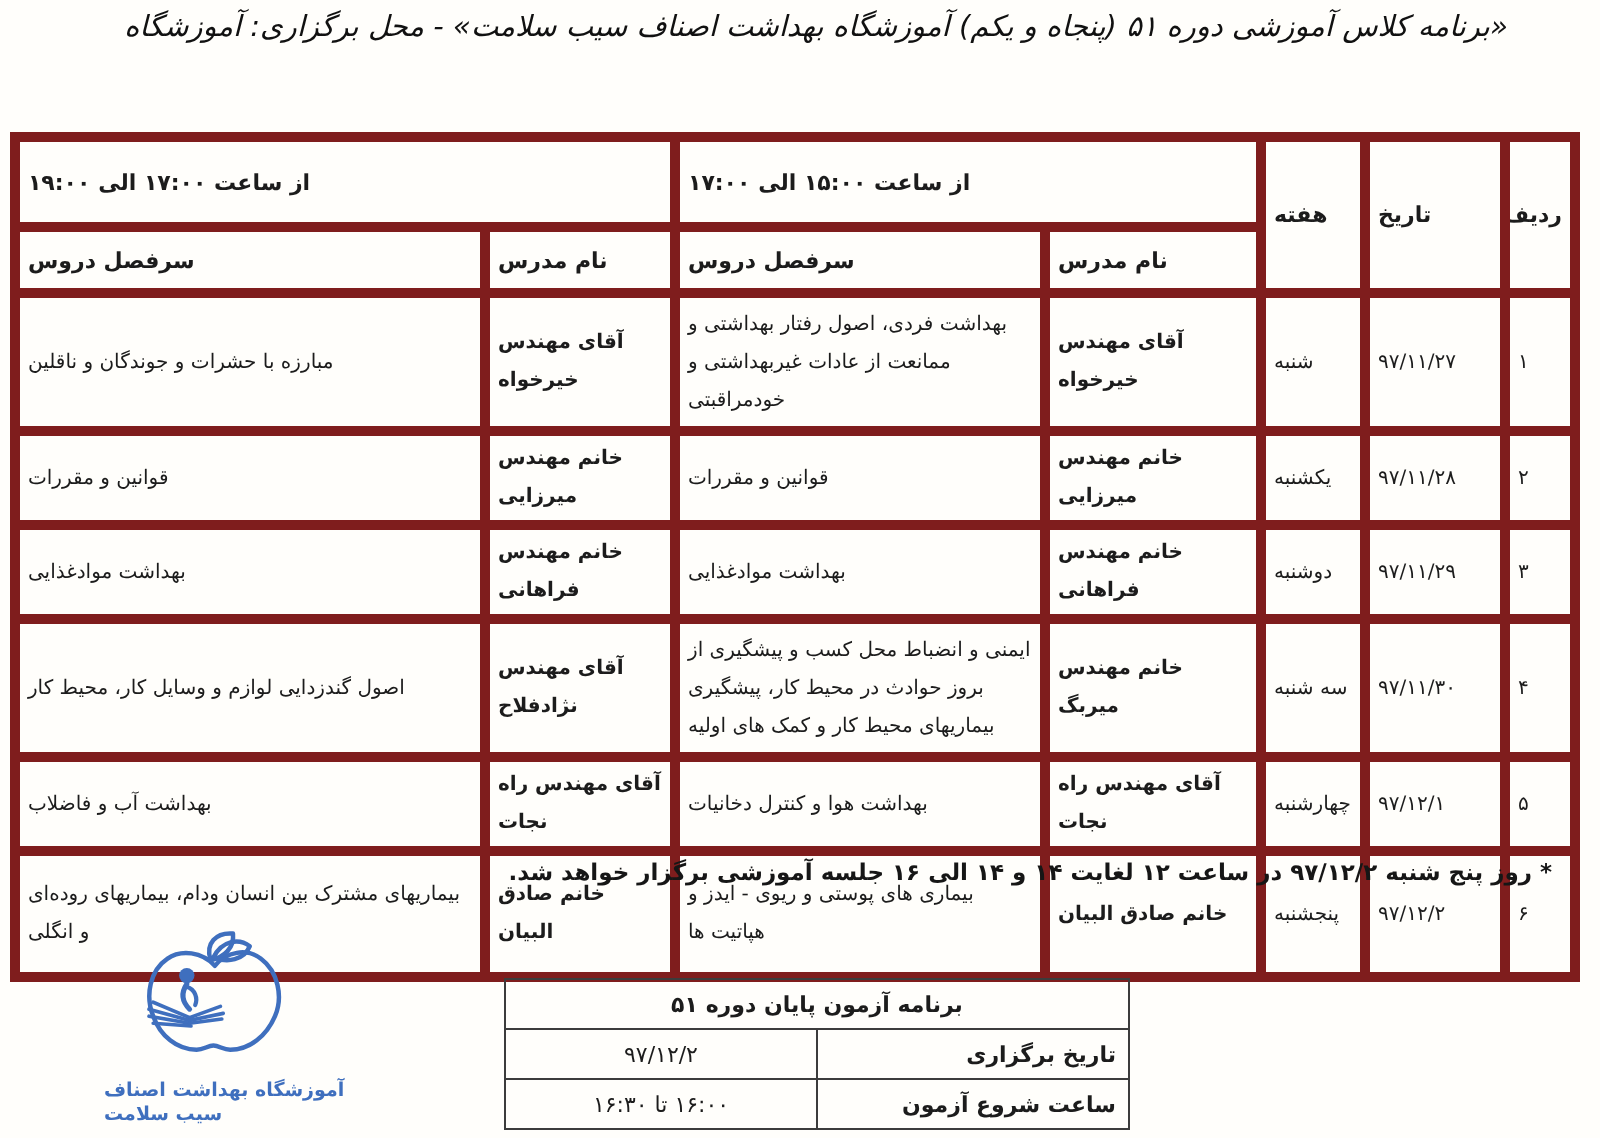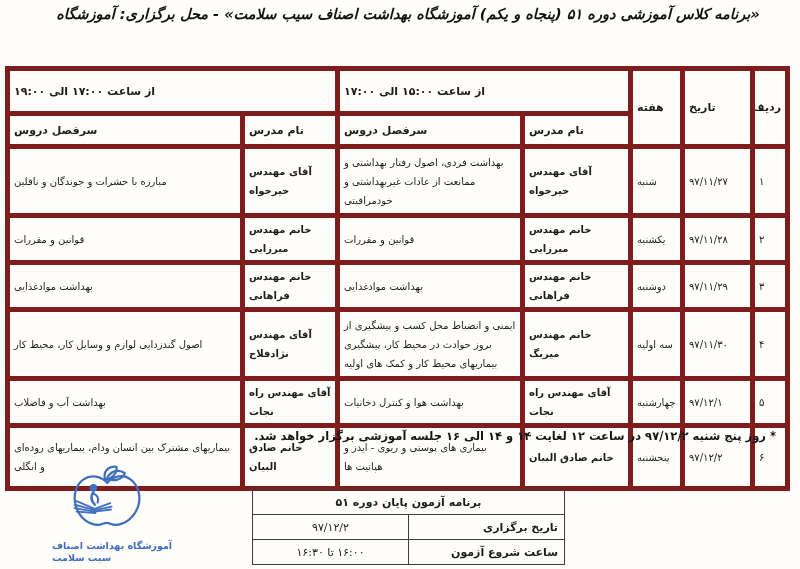--- a/index.html
+++ b/index.html
@@ -3,21 +3,21 @@
 <meta charset="utf-8">
 <style>
   html,body{margin:0;padding:0;background:#e8e8e8;}
   .page{
     width:800px;height:569px;position:relative;margin:0 auto;
     background:#fffefb;overflow:hidden;direction:rtl;
     font-family:"DejaVu Sans",sans-serif;color:#1c1c1c;
   }
   .doc-title{
     position:absolute;top:6px;right:0;left:16px;text-align:center;
-    font-size:14.5px;font-weight:bold;font-style:italic;color:#111;
+    font-size:14.5px;font-weight:normal;font-style:italic;color:#111;
     letter-spacing:.2px;
   }
   table{border-collapse:collapse;table-layout:fixed;}
   .main-table{position:absolute;top:66px;right:10px;width:780px;}
   .main-table th,.main-table td{
     border:5px solid #7f1d1d;padding:2px 4px;text-align:left;
     vertical-align:middle;overflow:hidden;
   }
   .main-table th{font-size:11px;font-weight:bold;background:#fffefb;}
   .th-time{height:36px;}
@@ -104,21 +104,21 @@
         <td>۹۷/۱۱/۲۹</td>
         <td>دوشنبه</td>
         <td class="cell-instructor">خانم مهندس فراهانی</td>
         <td class="cell-topics">بهداشت موادغذایی</td>
         <td class="cell-instructor">خانم مهندس فراهانی</td>
         <td class="cell-topics">بهداشت موادغذایی</td>
       </tr>
       <tr class="row-4">
         <td>۴</td>
         <td>۹۷/۱۱/۳۰</td>
-        <td>سه اولیه</td>
+        <td>سه شنبه</td>
         <td class="cell-instructor">خانم مهندس میربگ</td>
         <td class="cell-topics">ایمنی و انضباط محل کسب و پیشگیری از بروز حوادث در محیط کار، پیشگیری بیماریهای محیط کار و کمک های اولیه</td>
         <td class="cell-instructor">آقای مهندس نژادفلاح</td>
         <td class="cell-topics">اصول گندزدایی لوازم و وسایل کار، محیط کار</td>
       </tr>
       <tr class="row-5">
         <td>۵</td>
         <td>۹۷/۱۲/۱</td>
         <td>چهارشنبه</td>
         <td class="cell-instructor">آقای مهندس راه نجات</td>

